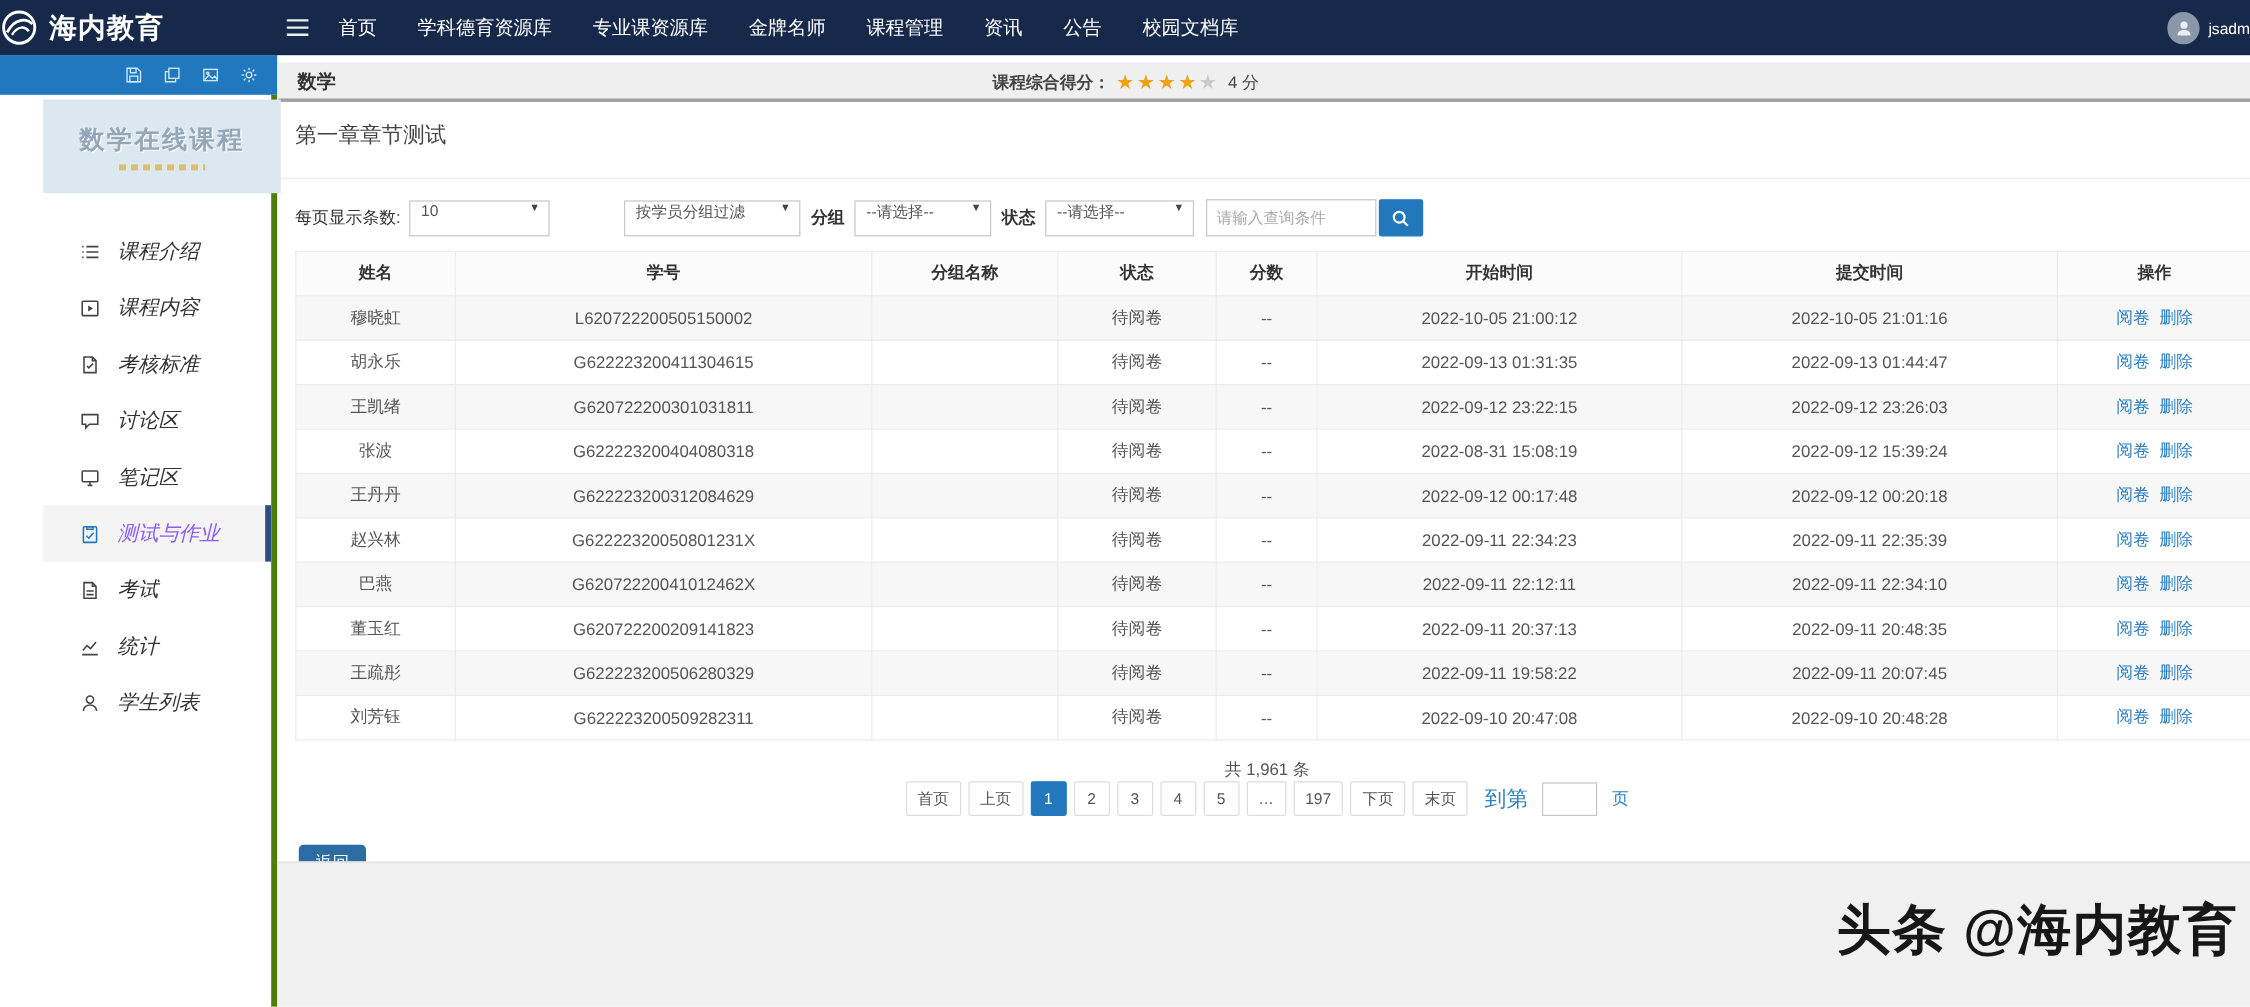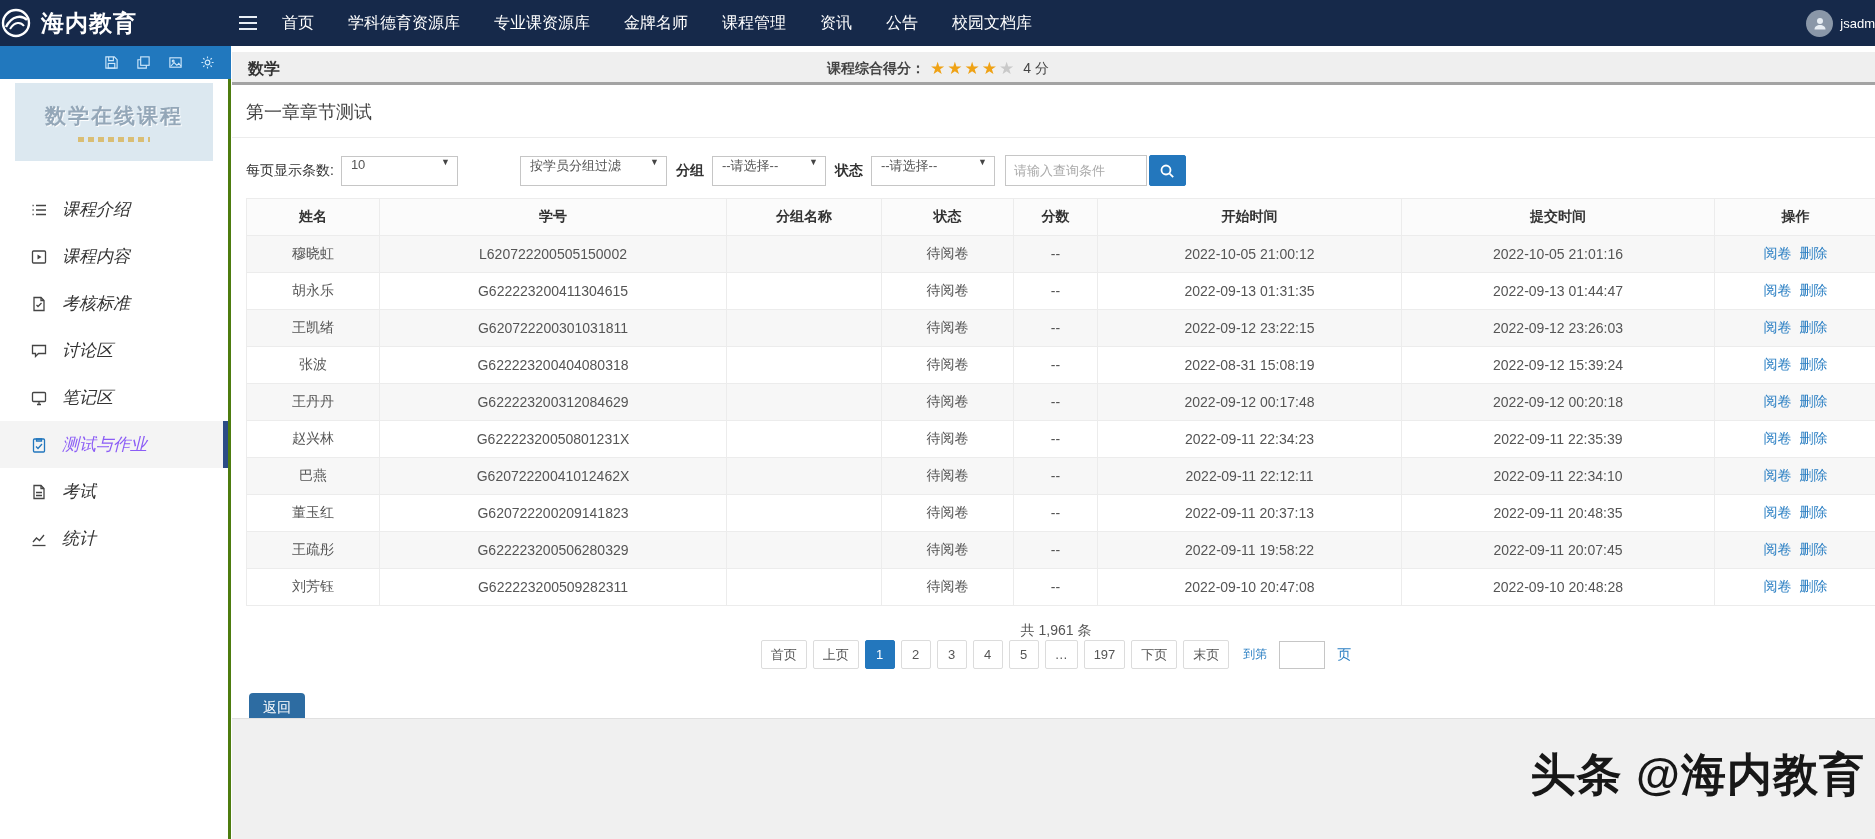--- a/index.html
+++ b/index.html
@@ -15,21 +15,21 @@
   .nav-items a { color: #fff; text-decoration: none; white-space: nowrap; cursor: pointer; }
   .nav-right { margin-left: auto; display: flex; align-items: center; gap: 7px; overflow: hidden; cursor: pointer; }
   .avatar { width: 27px; height: 27px; border-radius: 50%; background: #8a97a8; flex: 0 0 27px; overflow: hidden; display: flex; align-items: center; justify-content: center; }
   .username { font-size: 13px; color: #fff; white-space: nowrap; }
 
   
   .mini-toolbar { position: absolute; top: 46px; left: 0; width: 231px; height: 33px; background: #2178be; display: flex; align-items: center; gap: 17px; padding-left: 104px; z-index: 10; }
   .mini-toolbar svg { display: block; cursor: pointer; }
 
   
-  .sidebar { position: absolute; top: 79px; left: 0; width: 231px; bottom: 0; background: #fff; border-right: 3px solid #4d7c0f; z-index: 5; }
+  .sidebar { position: absolute; top: 79px; left: 0; width: 231px; bottom: 0; background: #fff; border-right: 5px solid #4d7c0f; z-index: 5; padding-left: 36px; }
   .thumb { margin: 4px auto 0; width: 198px; height: 78px; background: #dce8f0; display: flex; flex-direction: column; align-items: center; justify-content: center; }
   .thumb-text { font-size: 21px; font-weight: bold; color: #94a7b8; letter-spacing: 2px; text-shadow: 1px 1px 0 rgba(255,255,255,.9); }
   .thumb-deco { margin-top: 7px; width: 72px; height: 5px; background: repeating-linear-gradient(90deg, #d9b04b 0 6px, rgba(0,0,0,0) 6px 10px); opacity: .75; }
   .menu { margin-top: 25px; }
   .menu-item { position: relative; height: 47px; display: flex; align-items: center; gap: 14px; padding-left: 30px; font-size: 17px; color: #333; cursor: pointer; font-style: italic; }
   .menu-item svg { flex: 0 0 18px; color: #444; }
   .menu-item.active { background: #f4f4f4; color: #8b5cf6; align-items: center; }
   .menu-item.active svg { color: #2176bd; }
   .menu-item.active::after { content: ""; position: absolute; right: 0; top: 0; width: 5px; height: 100%; background: #2b4c85; }
 
@@ -37,21 +37,21 @@
   .header-bar { position: absolute; top: 52px; left: 232px; right: 0; height: 33px; background: #efefef; border-bottom: 3px solid #a3a3a3; }
   .course-name { position: absolute; left: 16px; top: 0; line-height: 33px; font-weight: bold; font-size: 16px; color: #333; }
   .score { position: absolute; left: 706px; top: 0; height: 33px; transform: translateX(-50%); display: flex; align-items: center; gap: 5px; white-space: nowrap; }
   .score-label { font-weight: bold; font-size: 14px; color: #444; }
   .star { font-size: 17px; color: #c9c9c9; letter-spacing: 2px; }
   .star.filled { color: #efa215; }
   .score-value { font-size: 14px; color: #444; margin-left: 2px; }
 
   
   .content-card { position: absolute; top: 85px; left: 232px; right: 0; height: 633px; background: #fff; overflow: hidden; }
-  .section-title { padding: 15px 14px 13px 14px; font-size: 18px; font-weight: normal; color: #444; border-bottom: 1px solid #ececec; }
+  .section-title { padding: 15px 14px 24px 14px; font-size: 18px; font-weight: normal; color: #444; border-bottom: 1px solid #ececec; }
 
   .filter-row { display: flex; align-items: center; margin: 17px 14px 0 14px; font-size: 14px; color: #333; }
   .flabel { white-space: nowrap; }
   .bold { font-weight: bold; }
   .sel { position: relative; height: 30px; border: 1px solid #c6c6c6; background: #fff; display: flex; align-items: flex-start; padding: 0 22px 0 9px; font-size: 13px; color: #555; cursor: pointer; white-space: nowrap; overflow: hidden; }
   .sel .arr { position: absolute; right: 7px; font-size: 9px; color: #444; }
   .search-input { height: 31px; width: 142px; border: 1px solid #c6c6c6; padding: 0 8px; font-size: 13px; color: #333; font-family: inherit; margin-left: 10px; }
   .search-input::placeholder { color: #aaa; }
   .search-btn { height: 31px; width: 37px; margin-left: 2px; background: #2377bd; border: 1px solid #2377bd; border-radius: 2px; display: flex; align-items: center; justify-content: center; cursor: pointer; }
 
@@ -59,21 +59,21 @@
   .tbl th, .tbl td { height: 37px; text-align: center; border: 1px solid #ececec; padding: 0 4px; overflow: hidden; white-space: nowrap; }
   .tbl th { font-weight: bold; color: #333; background: #fbfbfb; }
   .tbl tbody tr:nth-child(odd) { background: #f7f7f7; }
   .tbl a { color: #2e81c4; text-decoration: none; margin: 0 4px; cursor: pointer; }
 
   .tfoot { display: flex; align-items: center; justify-content: space-between; margin: 16px 9px 0 14px; flex-direction: column; }
   .total-text { font-size: 14px; color: #555; }
   .pager { display: flex; align-items: center; gap: 6px; }
   .pg { min-width: 30px; padding: 0 9px; height: 29px; line-height: 27px; border: 1px solid #dcdcdc; background: #fff; color: #555; font-size: 13px; text-align: center; border-radius: 2px; cursor: pointer; font-family: inherit; }
   .pg.active { background: #2377bd; color: #fff; border-color: #2377bd; }
-  .goto-label { color: #2e81c4; font-size: 12px; margin-left: 8px; white-space: nowrap; }
+  .goto-label { color: #2e81c4; font-size: 18px; margin-left: 8px; white-space: nowrap; }
   .goto-input { width: 46px; height: 28px; border: 1px solid #c6c6c6; margin: 0 6px; font-family: inherit; padding: 0 4px; }
   .goto-unit { color: #2e81c4; font-size: 14px; white-space: nowrap; }
   .back-btn { margin: 24px 0 0 17px; background: #2d6ca2; color: #fff; border: none; border-radius: 4px; padding: 6px 14px; font-size: 14px; cursor: pointer; font-family: inherit; }
 
   
   .footer-gray { position: absolute; top: 718px; left: 232px; right: 0; bottom: 0; background: #f0f0f0; border-top: 1px solid #e0e0e0; }
   .watermark { position: absolute; right: 10px; top: 26px; font-size: 45px; font-weight: 900; color: #171717; letter-spacing: 1px; white-space: nowrap; }
 </style>
 </head>
 <body>
@@ -192,20 +192,27 @@
           <path d="M6 9.5h6M6 12.5h6"></path>
         </svg>
       <span>考试</span>
     </div>
     <div class="menu-item">
       <svg width="18" height="18" viewBox="0 0 18 18" fill="none" stroke="currentColor" stroke-width="1.3">
           <path d="M2.5 15.5h13"></path>
           <path d="M3 12l3.5-4 3 2.5L14 5"></path>
         </svg>
       <span>统计</span>
+    </div>
+    <div class="menu-item">
+      <svg width="18" height="18" viewBox="0 0 18 18" fill="none" stroke="currentColor" stroke-width="1.3">
+          <circle cx="9" cy="6" r="3"></circle>
+          <path d="M3.5 15.5c0-3 2.5-5 5.5-5s5.5 2 5.5 5"></path>
+        </svg>
+      <span>学生列表</span>
     </div>
   </div>
 </div>
 
 <div class="header-bar">
   <span class="course-name">数学</span>
   <div class="score">
     <span class="score-label">课程综合得分：</span>
     <span><span class="star filled">★</span><span class="star filled">★</span><span class="star filled">★</span><span class="star filled">★</span><span class="star">★</span></span>
     <span class="score-value">4 分</span>

